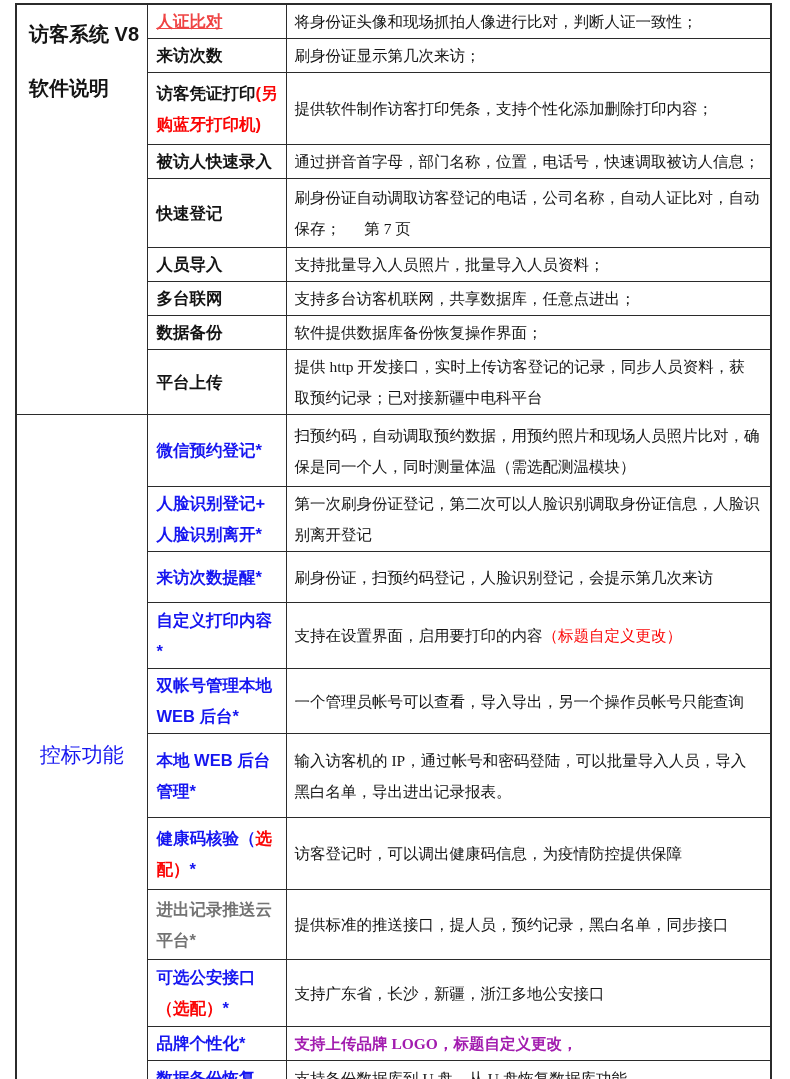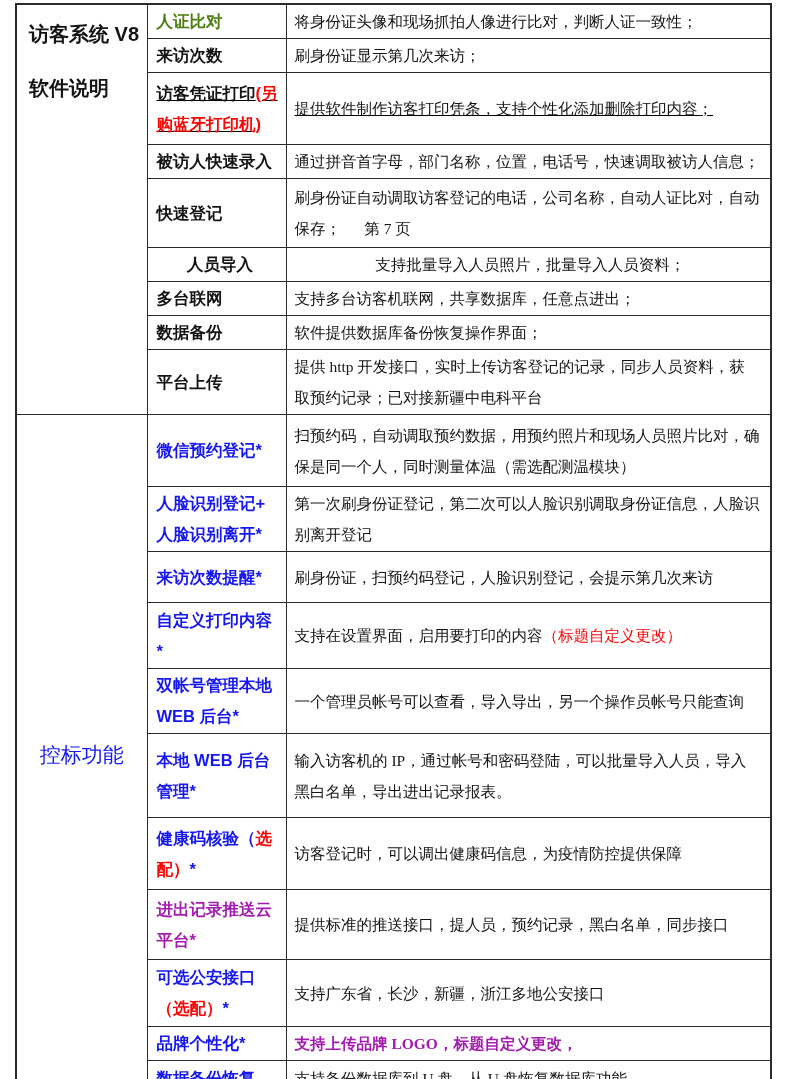--- a/index.html
+++ b/index.html
@@ -75,42 +75,42 @@
 <div class="page">
   <table class="feature-table">
     <colgroup>
       <col style="width:131px">
       <col style="width:139px">
       <col>
     </colgroup>
     <tbody id="table-body">
         <tr style="height: 30px;">
           <td rowspan="9" class="section-header hdr-top" style="color: rgb(20, 20, 20);"><div class="hdr-line">访客系统 V8</div><div class="hdr-line">软件说明</div></td>
-          <td class="label-cell"><span style="color: #4d7c0f;">人证比对</span></td>
+          <td class="label-cell"><span style="color: #ef4444; text-decoration: underline;">人证比对</span></td>
           <td class="desc-cell"><span style="color: rgb(20, 20, 20);">将身份证头像和现场抓拍人像进行比对，判断人证一致性；</span></td>
         </tr>
         <tr style="height: 34px;">
           <td class="label-cell"><span style="color: rgb(20, 20, 20);">来访次数</span></td>
           <td class="desc-cell"><span style="color: rgb(20, 20, 20);">刷身份证显示第几次来访；</span></td>
         </tr>
-        <tr style="height: 72px; text-decoration: underline;">
+        <tr style="height: 72px;">
           <td class="label-cell"><span style="color: rgb(20, 20, 20);">访客凭证打印</span><span style="color: rgb(251, 6, 6);">(另
 购蓝牙打印机)</span></td>
           <td class="desc-cell"><span style="color: rgb(20, 20, 20);">提供软件制作访客打印凭条，支持个性化添加删除打印内容；</span></td>
         </tr>
         <tr style="height: 33px;">
           <td class="label-cell"><span style="color: rgb(20, 20, 20);">被访人快速录入</span></td>
           <td class="desc-cell"><span style="color: rgb(20, 20, 20);">通过拼音首字母，部门名称，位置，电话号，快速调取被访人信息；</span></td>
         </tr>
         <tr style="height: 69px;">
           <td class="label-cell"><span style="color: rgb(20, 20, 20);">快速登记</span></td>
           <td class="desc-cell"><span style="color: rgb(20, 20, 20);">刷身份证自动调取访客登记的电话，公司名称，自动人证比对，自动
 保存；      第 7 页</span></td>
         </tr>
-        <tr style="height: 33px; text-align: center;">
+        <tr style="height: 33px;">
           <td class="label-cell"><span style="color: rgb(20, 20, 20);">人员导入</span></td>
           <td class="desc-cell"><span style="color: rgb(20, 20, 20);">支持批量导入人员照片，批量导入人员资料；</span></td>
         </tr>
         <tr style="height: 33px;">
           <td class="label-cell"><span style="color: rgb(20, 20, 20);">多台联网</span></td>
           <td class="desc-cell"><span style="color: rgb(20, 20, 20);">支持多台访客机联网，共享数据库，任意点进出；</span></td>
         </tr>
         <tr style="height: 34px;">
           <td class="label-cell"><span style="color: rgb(20, 20, 20);">数据备份</span></td>
           <td class="desc-cell"><span style="color: rgb(20, 20, 20);">软件提供数据库备份恢复操作界面；</span></td>
@@ -151,21 +151,21 @@
 管理*</span></td>
           <td class="desc-cell"><span style="color: rgb(20, 20, 20);">输入访客机的 IP，通过帐号和密码登陆，可以批量导入人员，导入
 黑白名单，导出进出记录报表。</span></td>
         </tr>
         <tr style="height: 72px;">
           <td class="label-cell"><span style="color: rgb(22, 22, 240);">健康码核验（</span><span style="color: rgb(251, 6, 6);">选
 配）</span><span style="color: rgb(22, 22, 240);">*</span></td>
           <td class="desc-cell"><span style="color: rgb(20, 20, 20);">访客登记时，可以调出健康码信息，为疫情防控提供保障</span></td>
         </tr>
         <tr style="height: 70px;">
-          <td class="label-cell"><span style="color: #a21caf;">进出记录推送云
+          <td class="label-cell"><span style="color: #737373;">进出记录推送云
 平台*</span></td>
           <td class="desc-cell"><span style="color: rgb(20, 20, 20);">提供标准的推送接口，提人员，预约记录，黑白名单，同步接口</span></td>
         </tr>
         <tr style="height: 67px;">
           <td class="label-cell"><span style="color: rgb(22, 22, 240);">可选公安接口
 </span><span style="color: rgb(251, 6, 6);">（选配）</span><span style="color: rgb(22, 22, 240);">*</span></td>
           <td class="desc-cell"><span style="color: rgb(20, 20, 20);">支持广东省，长沙，新疆，浙江多地公安接口</span></td>
         </tr>
         <tr style="height: 33px;">
           <td class="label-cell"><span style="color: rgb(22, 22, 240);">品牌个性化*</span></td>

